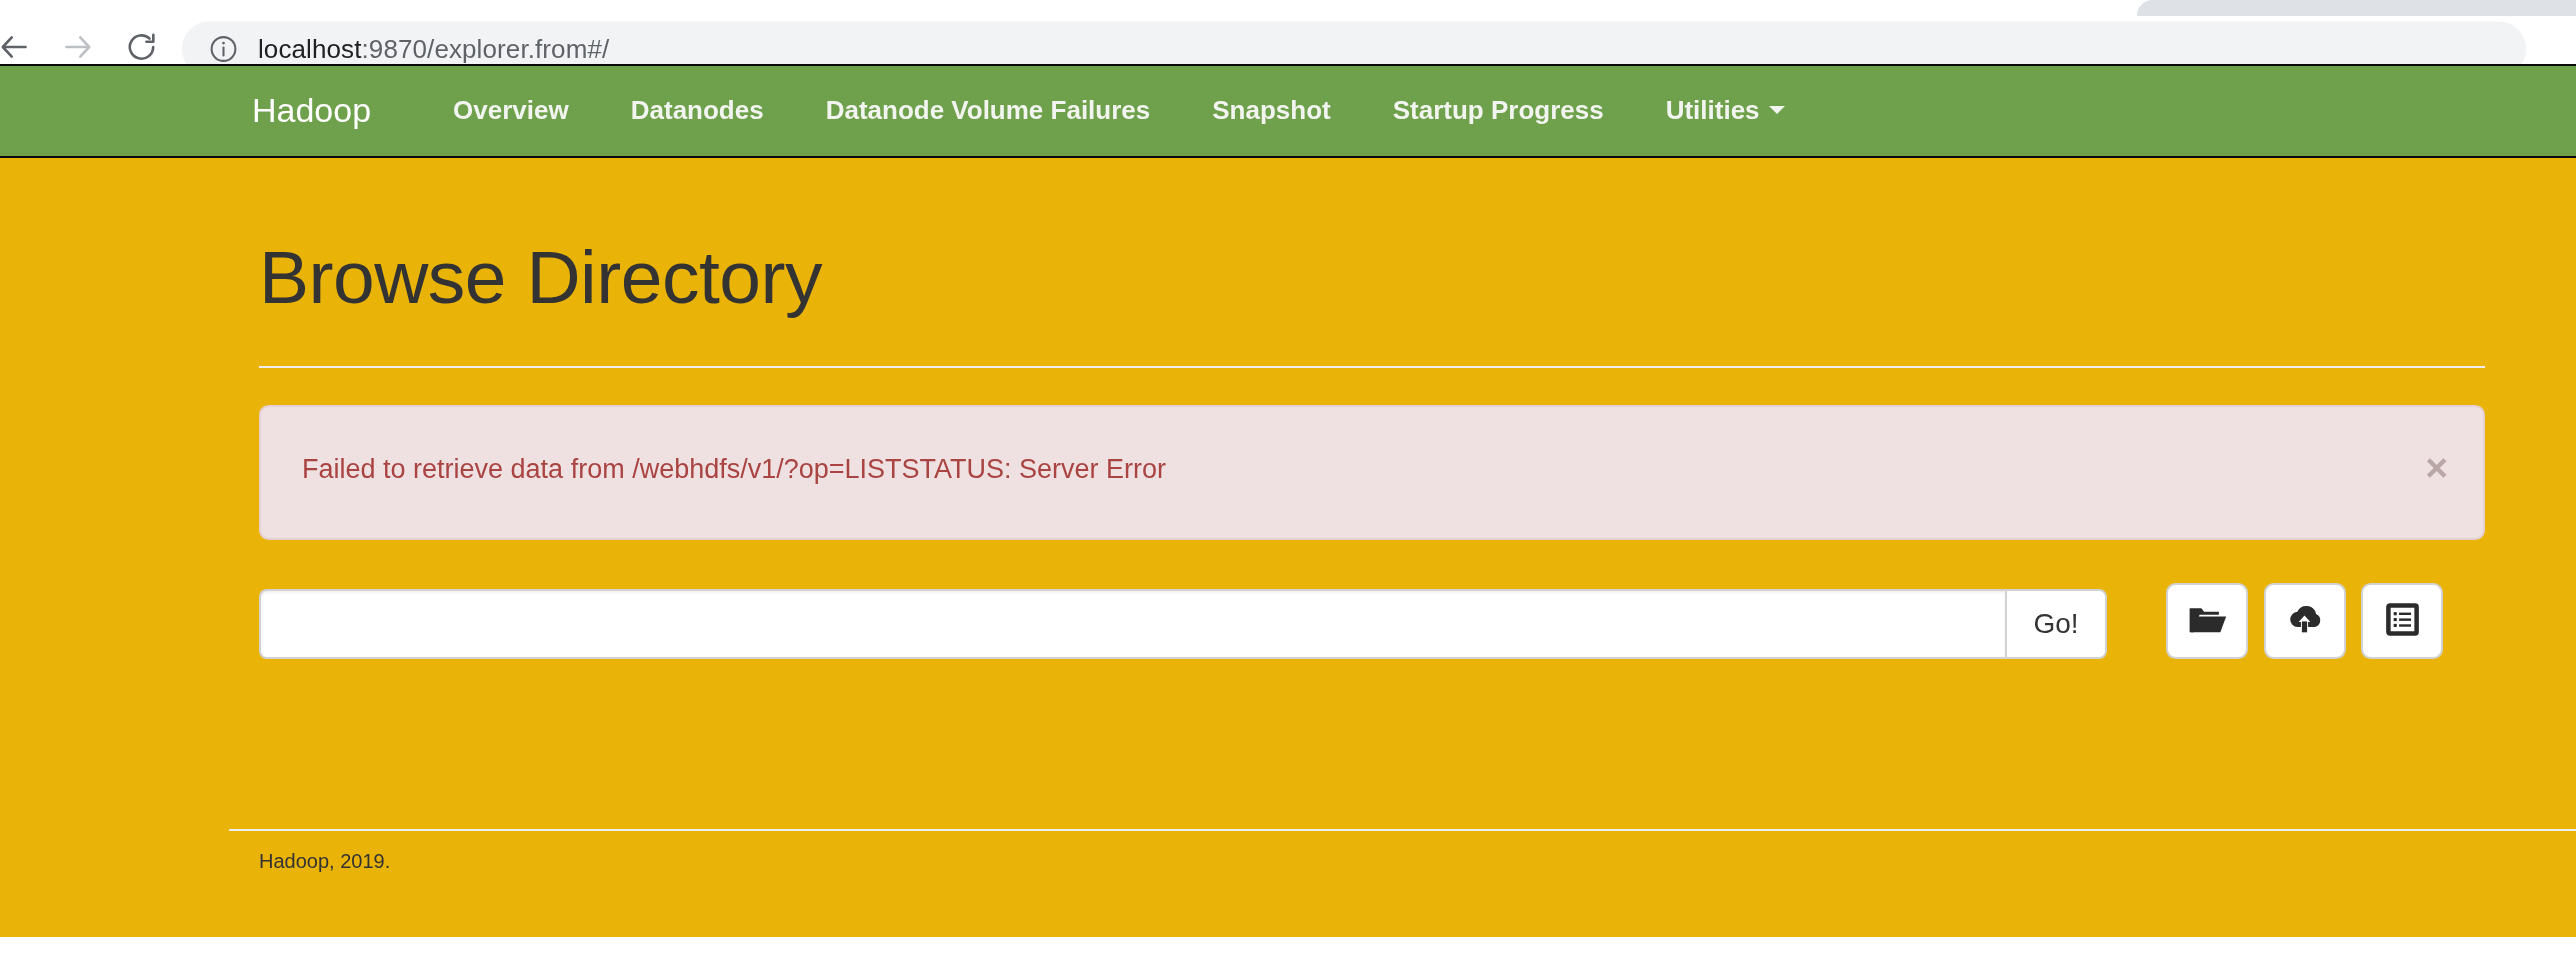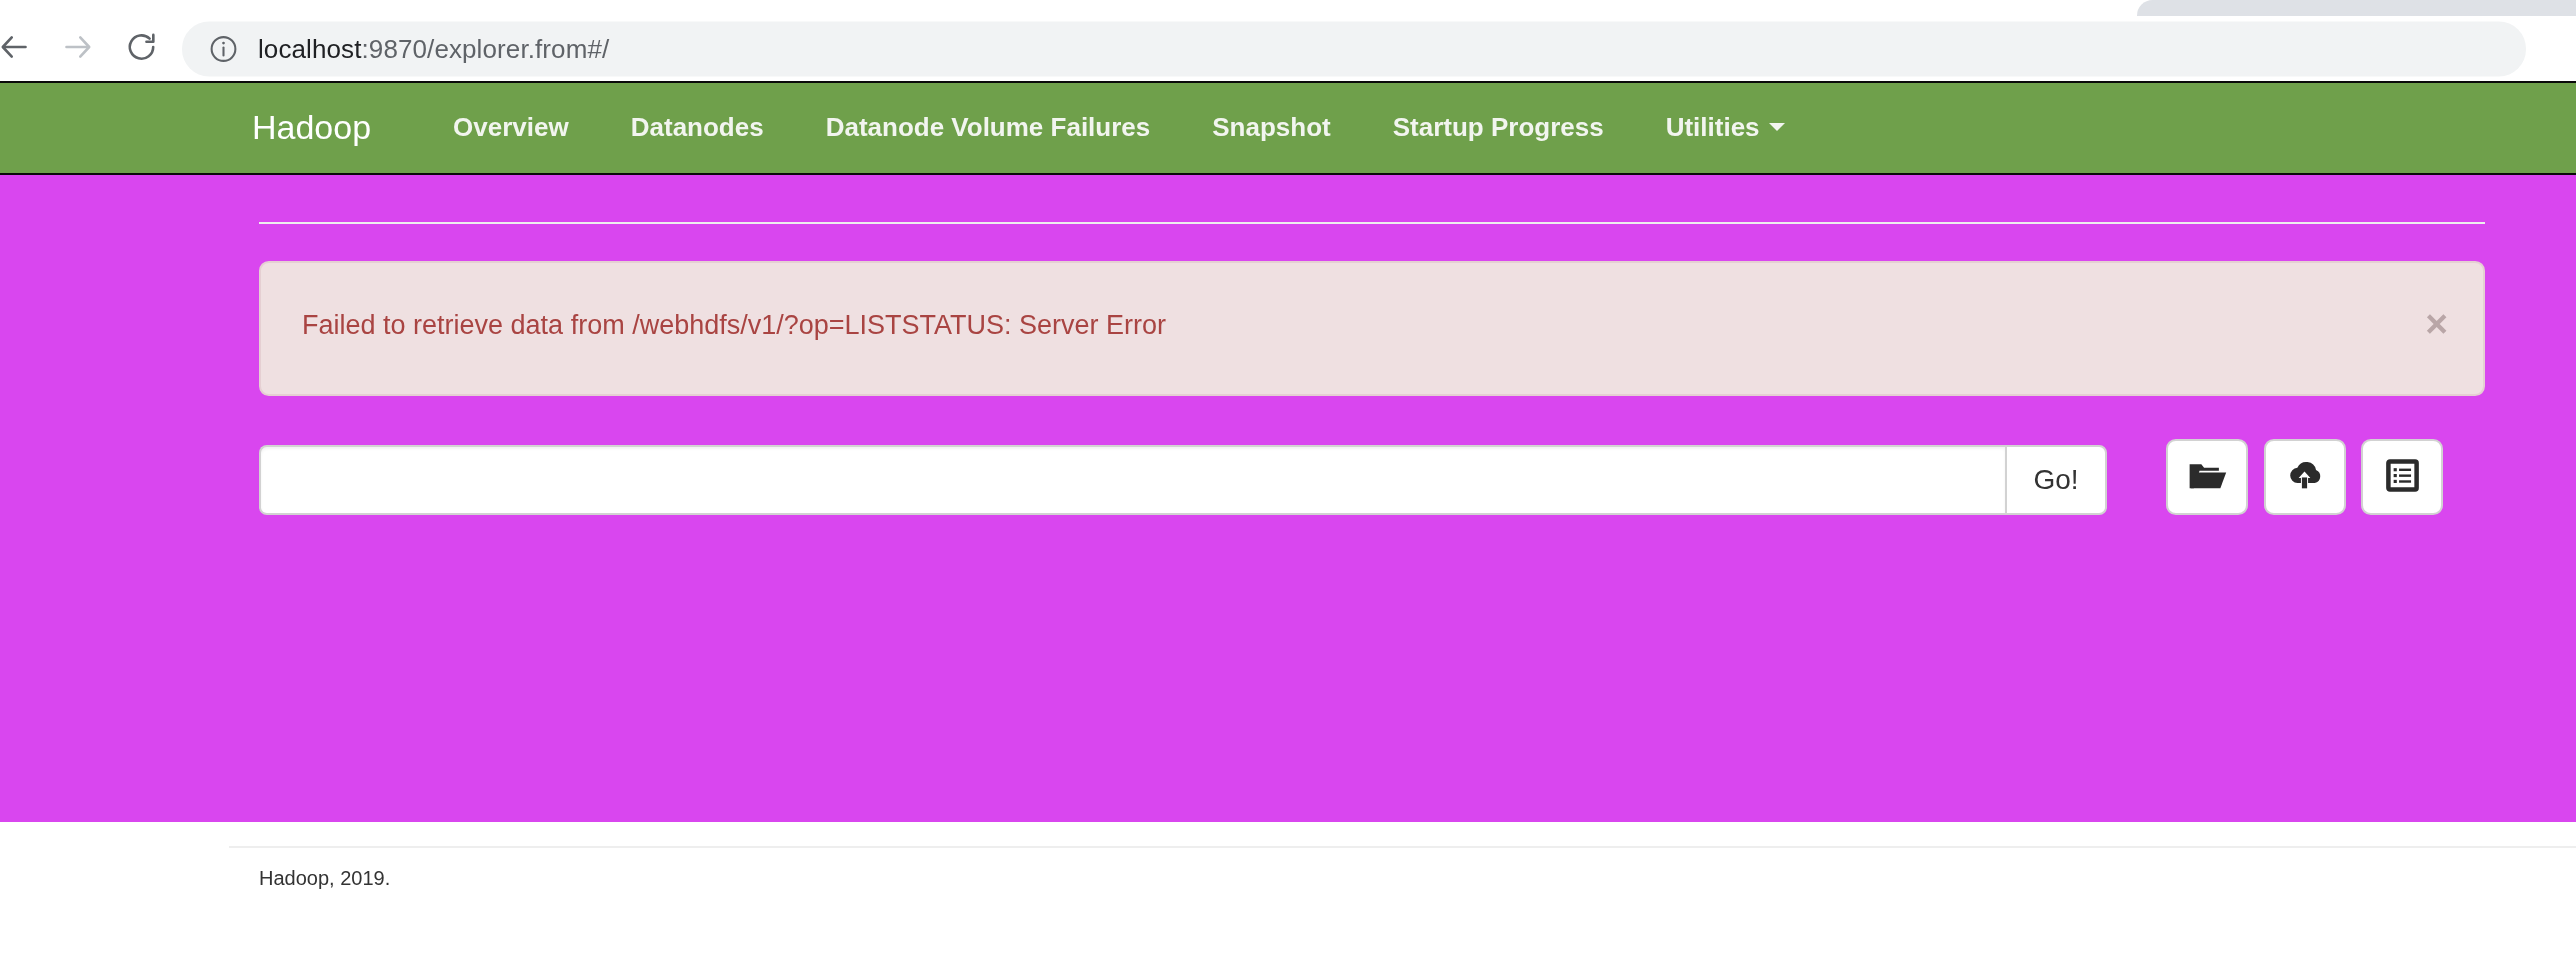--- a/index.html
+++ b/index.html
@@ -67,23 +67,23 @@
     font-size: 26px;
     color: #5f6368;
     letter-spacing: 0.1px;
     white-space: nowrap;
     font-family: "Liberation Sans", sans-serif;
   }
   #url-text .host { color: #202124; text-align: center; }
 
   
   #page {
-    position: absolute; left: 0; top: 81px;
-    width: 2576px; height: 741px;
-    background: #d946ef;
+    position: absolute; left: 0; top: 64px;
+    width: 2576px; height: 873px;
+    background: #eab308;
   }
 
   
   #navbar {
     position: absolute; left: 0; top: 0;
     width: 2576px; height: 94px;
     background: #6FA04B;
     border-top: 2.9px solid #0a0a0a;
     border-bottom: 2.9px solid #0a0a0a;
     display: flex; align-items: center;
@@ -309,20 +309,21 @@
       <a class="nav-link"><span>Snapshot</span></a>
 
       <a class="nav-link"><span>Startup Progress</span></a>
 
       <a class="nav-link"><span>Utilities</span><span class="caret"></span></a>
     </div>
   </div>
 
   <div id="container">
 
+    <h1 id="page-title">Browse Directory</h1>
     <hr id="title-rule">
 
     <div id="alert">
       <span id="alert-text">Failed to retrieve data from /webhdfs/v1/?op=LISTSTATUS: Server Error</span>
       <button id="alert-close">×</button>
     </div>
 
     <div id="controls-row">
 
       <div id="path-group">

